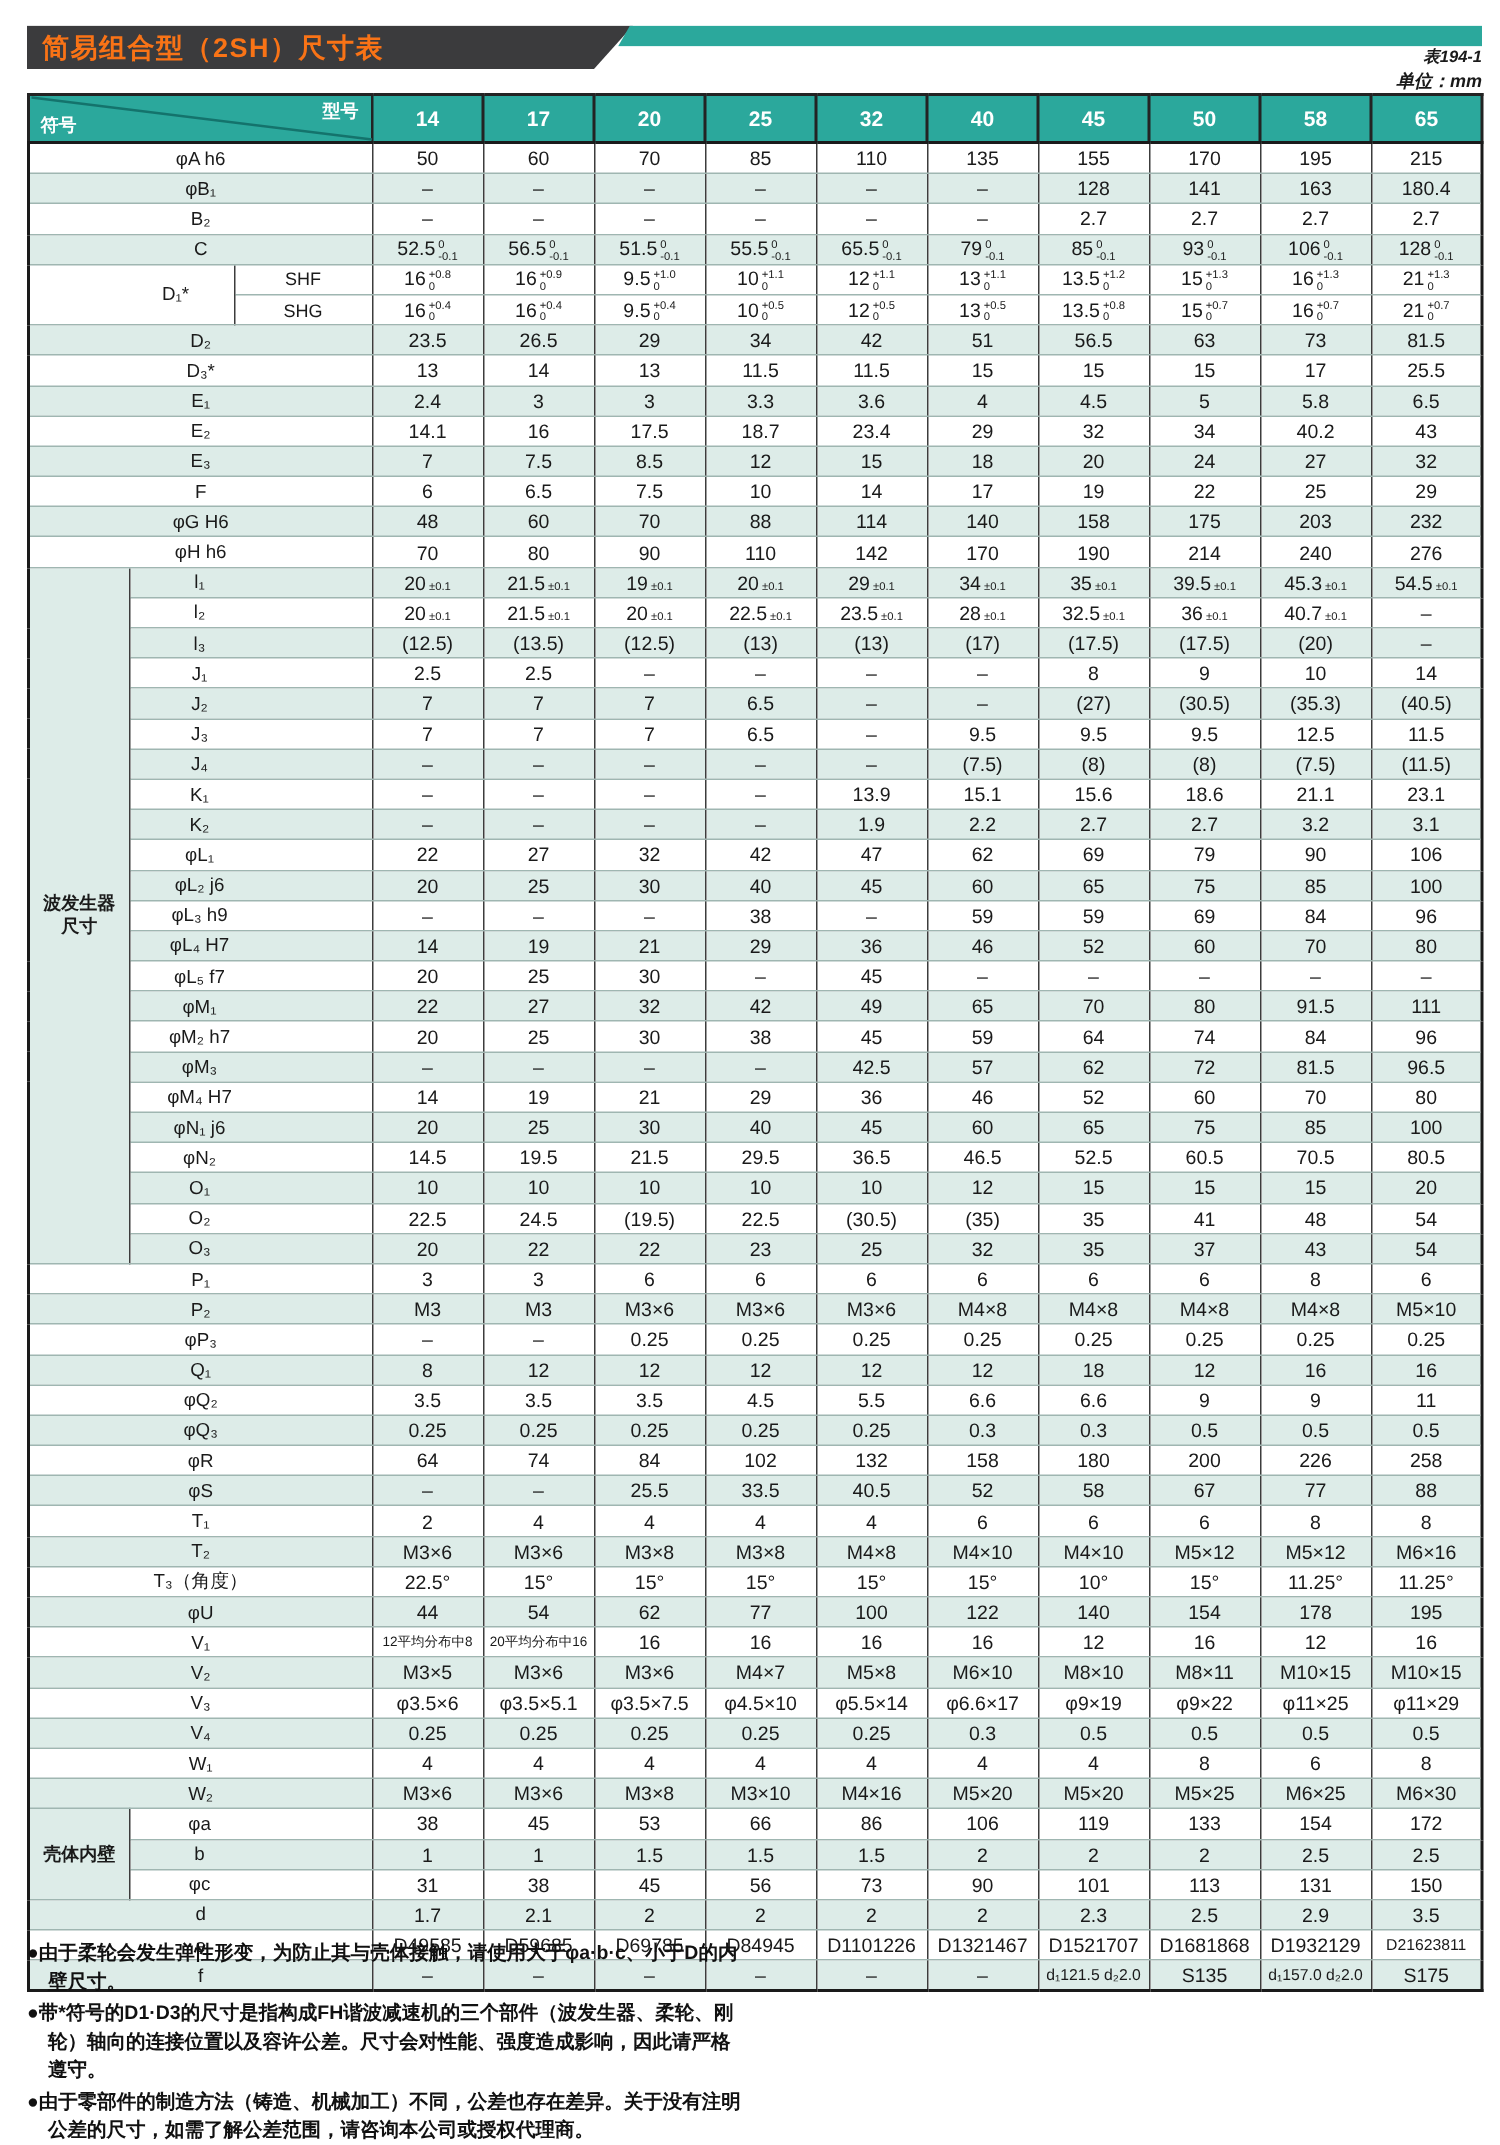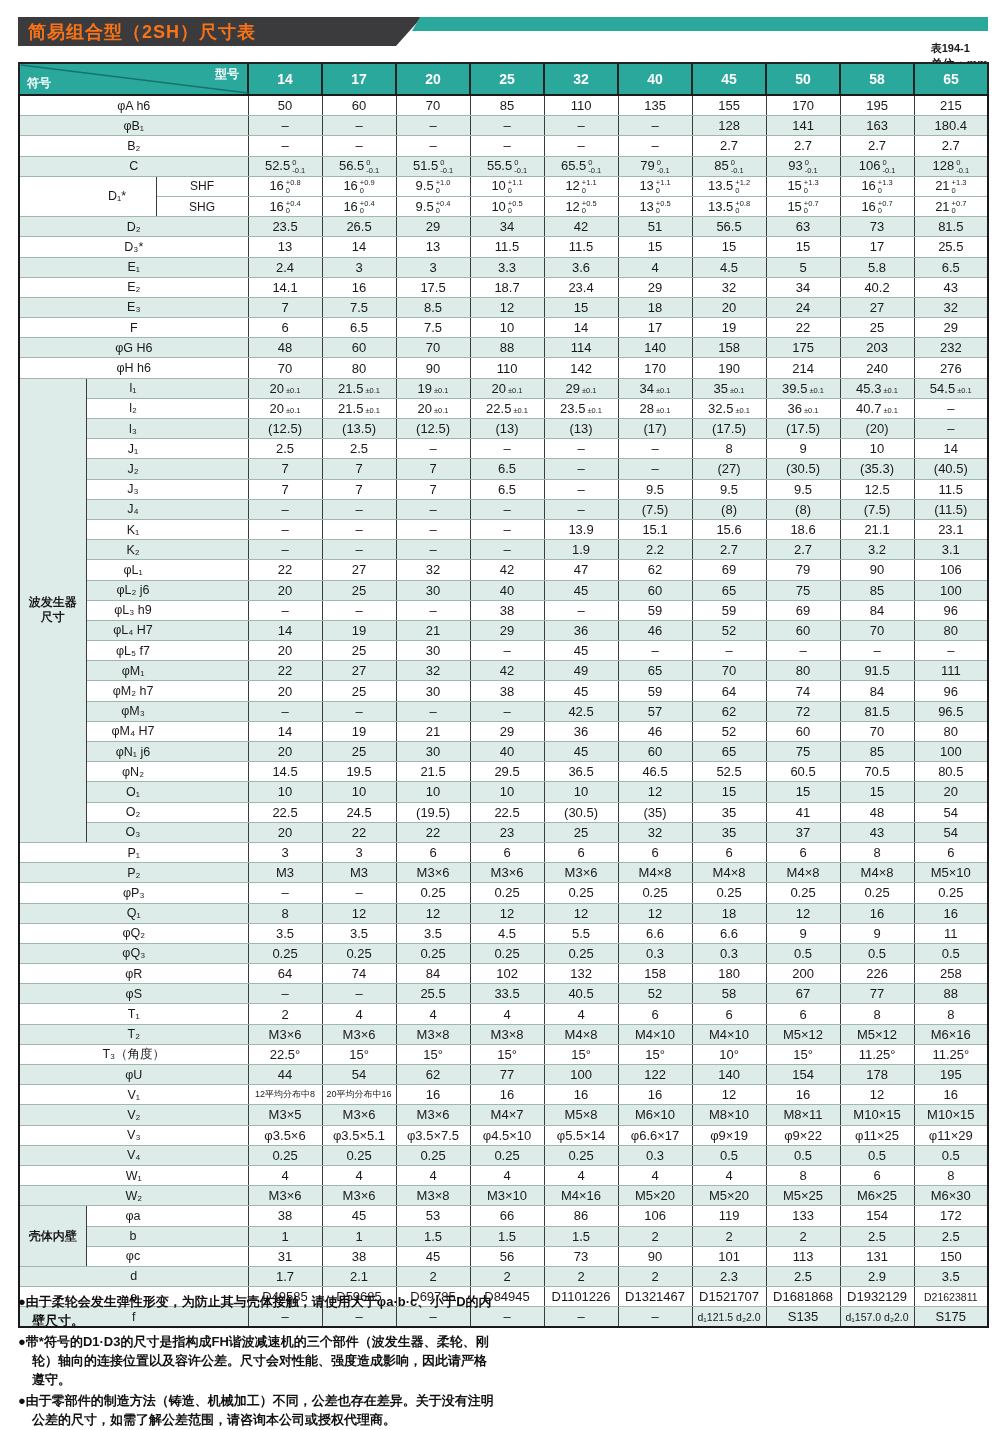--- a/index.html
+++ b/index.html
@@ -6,21 +6,21 @@
   body{width:1000px;height:1430px;position:relative;font-family:"Liberation Sans","DejaVu Sans",sans-serif;color:#1a1a1a;}
   .page{position:absolute;inset:0;}
 
   
   .title-bar{position:absolute;left:18px;top:17px;width:404px;height:29px;background:#3b3b3d;
     clip-path:polygon(0 0,100% 0,calc(100% - 26px) 100%,0 100%);
     display:flex;align-items:center;padding-left:10px;box-sizing:border-box;}
   .title-bar span{color:#f97316;font-size:18px;font-weight:bold;letter-spacing:1px;}
   .teal-band{position:absolute;left:404px;top:17px;width:584px;height:14px;background:#2ba89c;
     clip-path:polygon(16px 0,100% 0,100% 100%,8px 100%);}
-  .ref-block{position:absolute;right:12px;top:40px;line-height:16px;}
+  .ref-block{position:absolute;right:12px;top:30px;text-align:right;line-height:16px;font-style:italic;}
   .ref-block .ref{font-size:11px;font-weight:bold;}
   .ref-block .unit{font-size:12px;font-weight:bold;}
 
   
   table{border-collapse:collapse;table-layout:fixed;position:absolute;left:18px;top:62px;width:970px;}
   th,td{padding:0;margin:0;}
   thead th{height:30px;background:#2ba89c;color:#fff;font-size:14px;font-weight:bold;
     border:2px solid #232323;border-bottom:2px solid #1a1a1a;}
   th.corner{position:relative;background:#2ba89c;}
   th.corner svg{position:absolute;left:0;top:0;}

